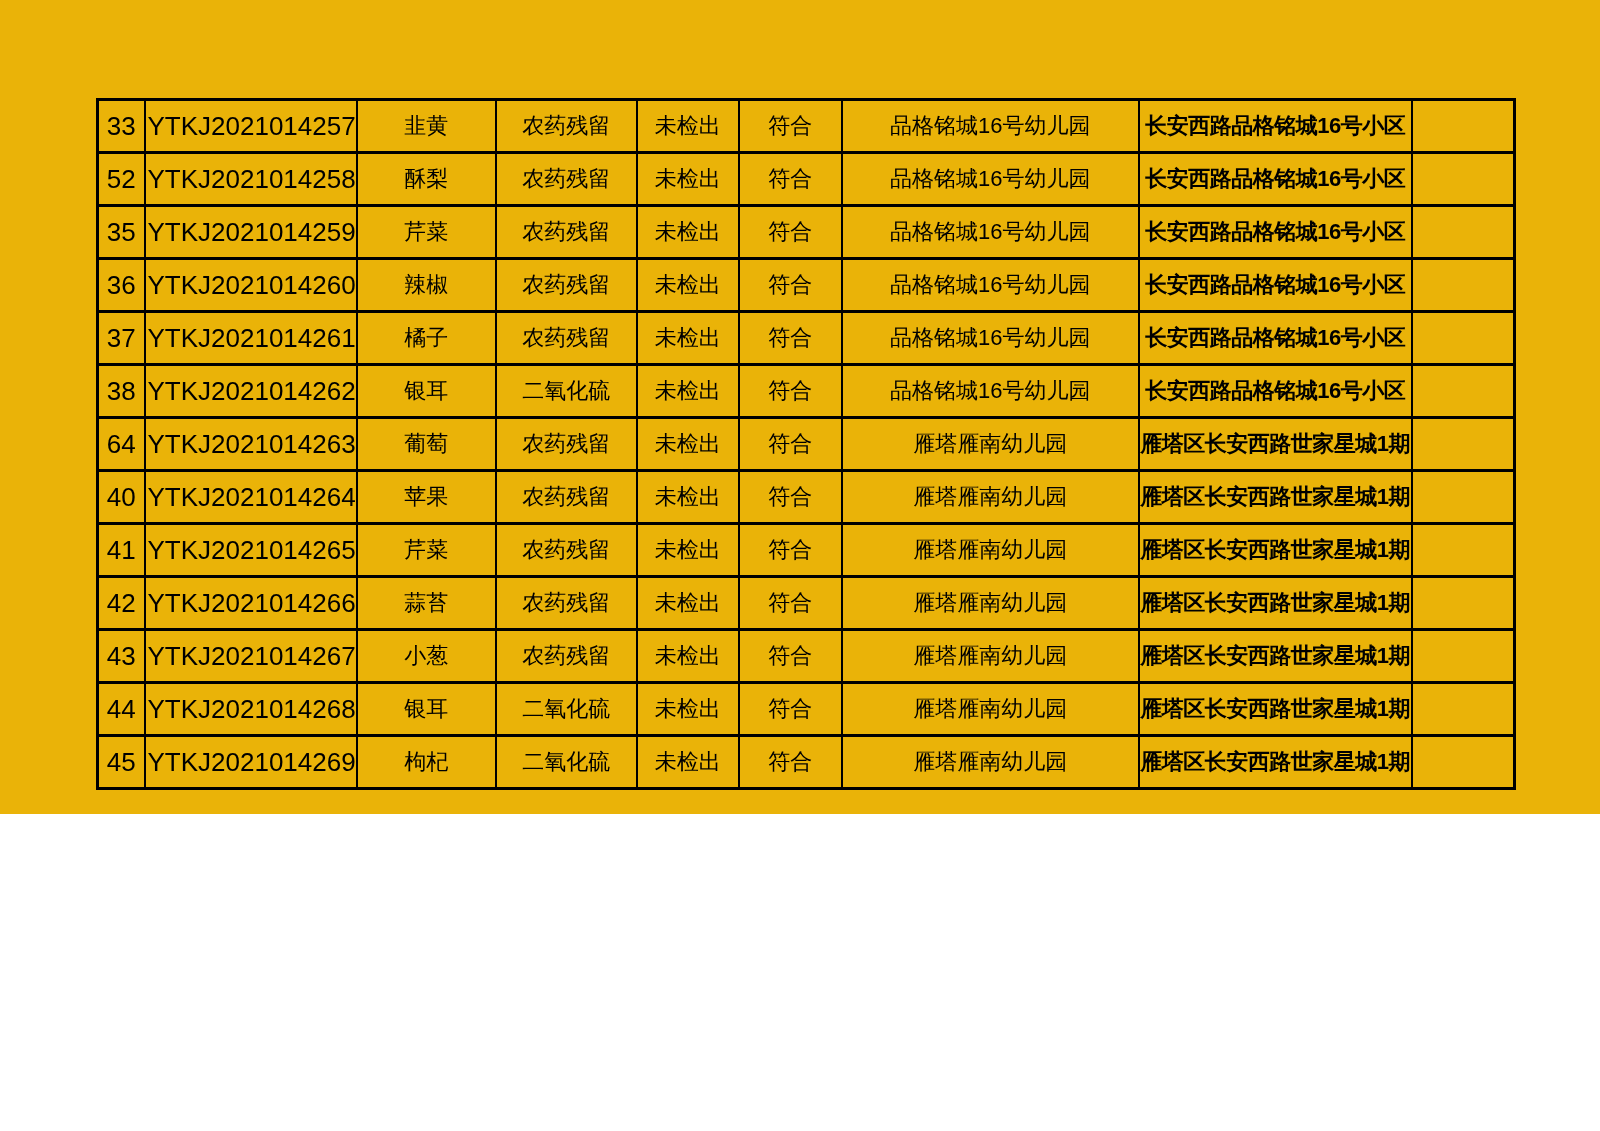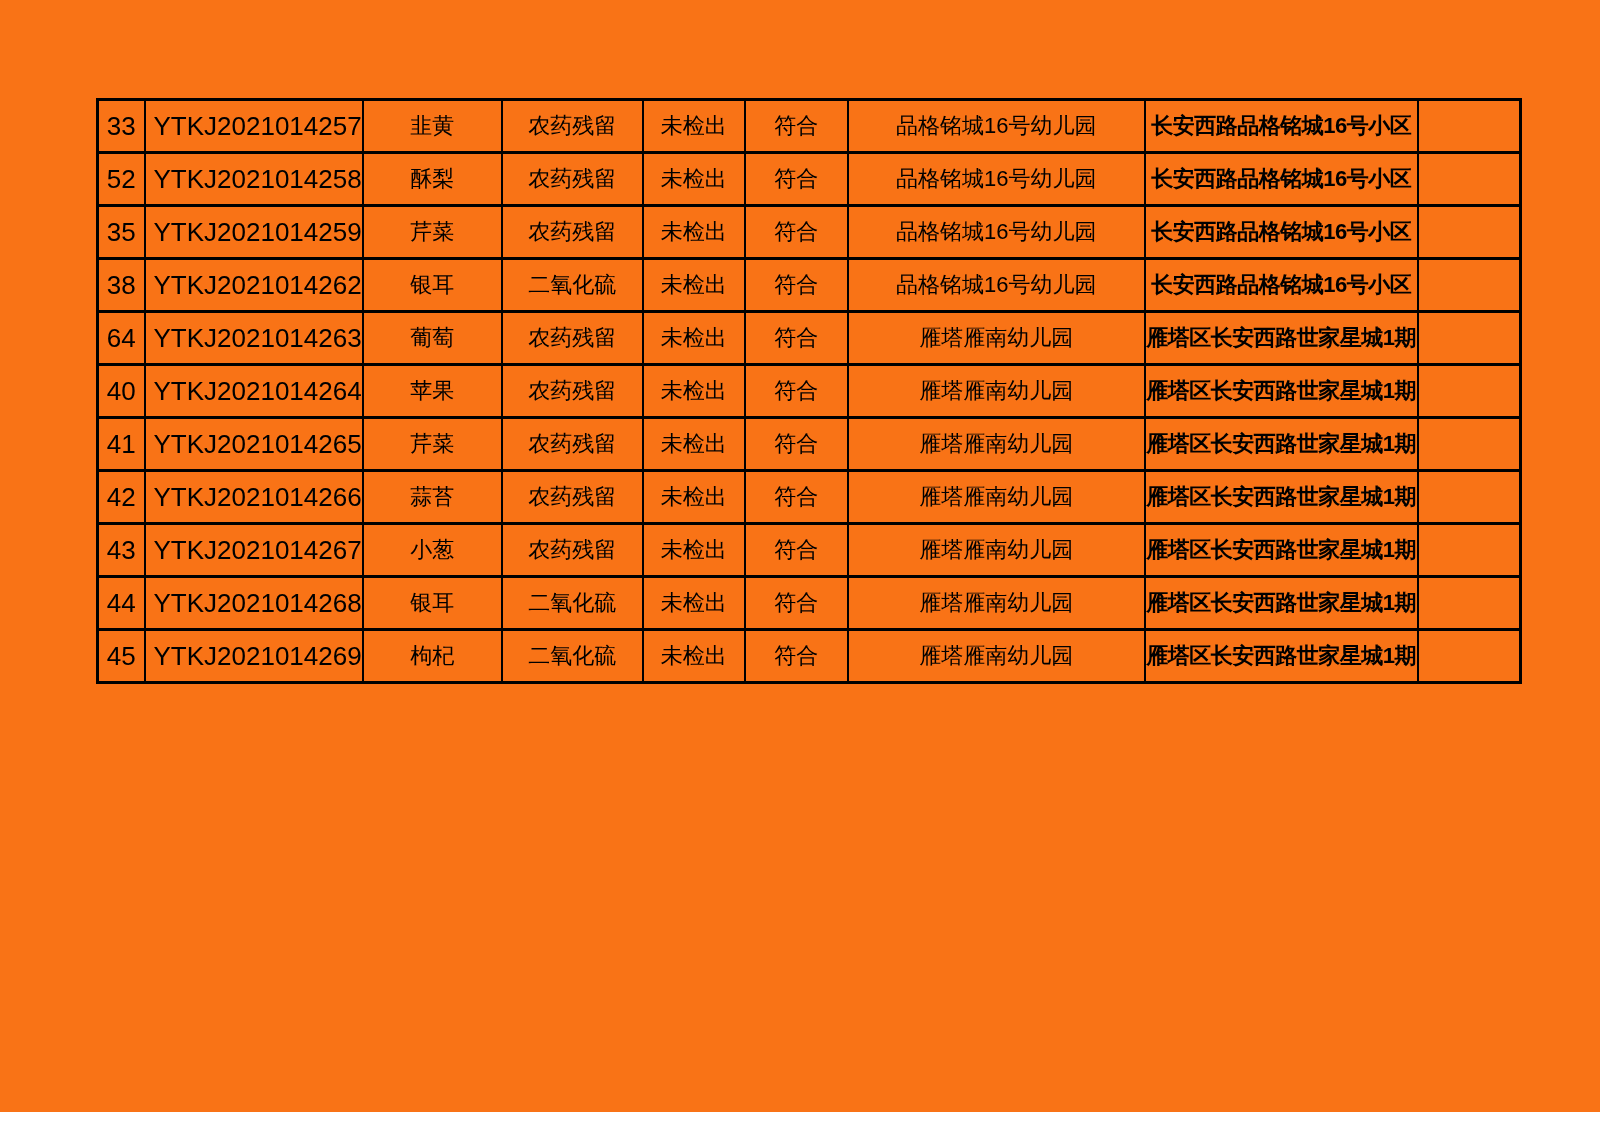--- a/index.html
+++ b/index.html
@@ -3,22 +3,22 @@
 <meta charset="utf-8">
 <style>
   html, body {
     margin: 0;
     padding: 0;
     background: #ffffff;
   }
   .page {
     position: relative;
     width: 1600px;
-    height: 1112px;
-    background: #f97316;
+    height: 814px;
+    background: #eab308;
     color: #000000;
     font-family: "Liberation Sans", "DejaVu Sans", sans-serif;
     overflow: hidden;
   }
   table.results {
     position: absolute;
     left: 96px;
     top: 98px;
     border-collapse: collapse;
     table-layout: fixed;
@@ -38,21 +38,21 @@
     overflow: hidden;
     color: #000000;
   }
   
   table.results td.cell-no {
     font-size: 26px;
   }
   table.results td.cell-sample_id {
     font-size: 26px;
     text-align: left;
-    padding-left: 8px;
+    padding-left: 2px;
   }
   
   table.results td.cell-address {
     letter-spacing: -0.5px;
     font-weight: bold;
   }
 </style>
 </head>
 <body>
 
@@ -97,20 +97,42 @@
           <td class="cell cell-sample_id">YTKJ2021014259</td>
           <td class="cell cell-sample_name">芹菜</td>
           <td class="cell cell-test_item">农药残留</td>
           <td class="cell cell-result">未检出</td>
           <td class="cell cell-conclusion">符合</td>
           <td class="cell cell-sampled_org">品格铭城16号幼儿园</td>
           <td class="cell cell-address">长安西路品格铭城16号小区</td>
           <td class="cell cell-remark"></td>
         </tr>
         <tr>
+          <td class="cell cell-no">36</td>
+          <td class="cell cell-sample_id">YTKJ2021014260</td>
+          <td class="cell cell-sample_name">辣椒</td>
+          <td class="cell cell-test_item">农药残留</td>
+          <td class="cell cell-result">未检出</td>
+          <td class="cell cell-conclusion">符合</td>
+          <td class="cell cell-sampled_org">品格铭城16号幼儿园</td>
+          <td class="cell cell-address">长安西路品格铭城16号小区</td>
+          <td class="cell cell-remark"></td>
+        </tr>
+        <tr>
+          <td class="cell cell-no">37</td>
+          <td class="cell cell-sample_id">YTKJ2021014261</td>
+          <td class="cell cell-sample_name">橘子</td>
+          <td class="cell cell-test_item">农药残留</td>
+          <td class="cell cell-result">未检出</td>
+          <td class="cell cell-conclusion">符合</td>
+          <td class="cell cell-sampled_org">品格铭城16号幼儿园</td>
+          <td class="cell cell-address">长安西路品格铭城16号小区</td>
+          <td class="cell cell-remark"></td>
+        </tr>
+        <tr>
           <td class="cell cell-no">38</td>
           <td class="cell cell-sample_id">YTKJ2021014262</td>
           <td class="cell cell-sample_name">银耳</td>
           <td class="cell cell-test_item">二氧化硫</td>
           <td class="cell cell-result">未检出</td>
           <td class="cell cell-conclusion">符合</td>
           <td class="cell cell-sampled_org">品格铭城16号幼儿园</td>
           <td class="cell cell-address">长安西路品格铭城16号小区</td>
           <td class="cell cell-remark"></td>
         </tr>

